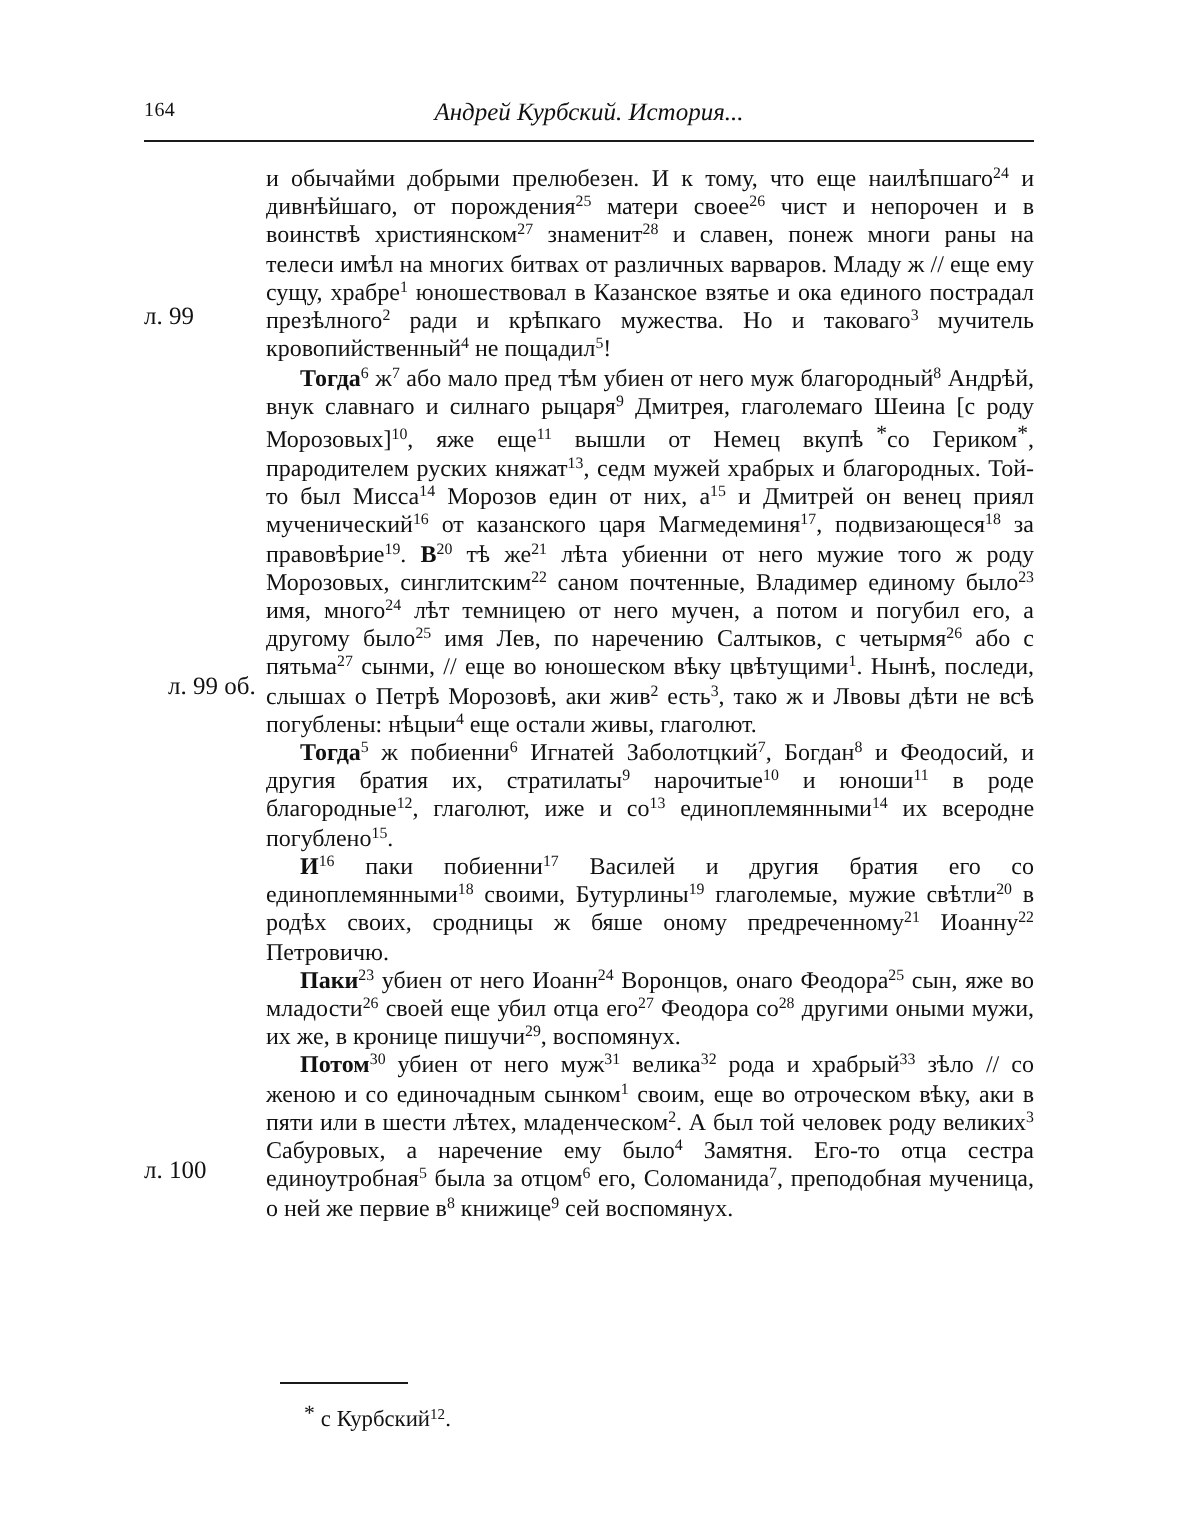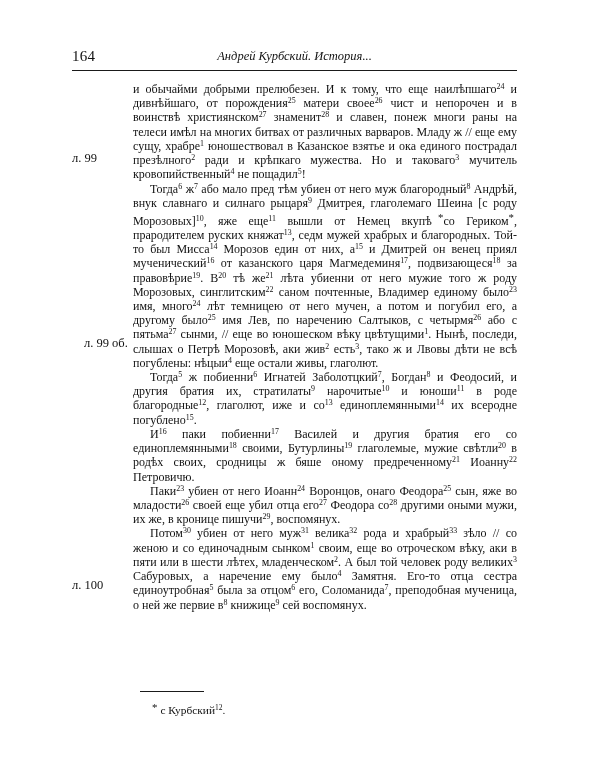--- a/index.html
+++ b/index.html
@@ -27,21 +27,21 @@
     position: absolute;
     left: 72px;
     top: 48px;
     width: 445px;
     height: 20px;
   }
   .runhead .folio {
     position: absolute;
     left: 0;
     top: 0;
-    font-size: 15px;
+    font-size: 10px;
     line-height: 16px;
     letter-spacing: 0.2px;
   }
   .runhead .title {
     position: absolute;
     left: 0;
     top: 0;
     width: 445px;
     text-align: center;
     font-style: italic;
@@ -79,21 +79,21 @@
   .indent {
     display: inline-block;
     width: 17px;
   }
   sup {
     font-size: 0.66em;
     line-height: 0;
     vertical-align: 0.52em;
   }
   .bold-open {
-    font-weight: normal;
+    font-weight: bold;
   }
   .ast {
     font-size: 0.9em;
     vertical-align: 0.34em;
   }
   .ast-lead {
     position: relative;
     left: -5px;
     margin-right: -5px;
   }

